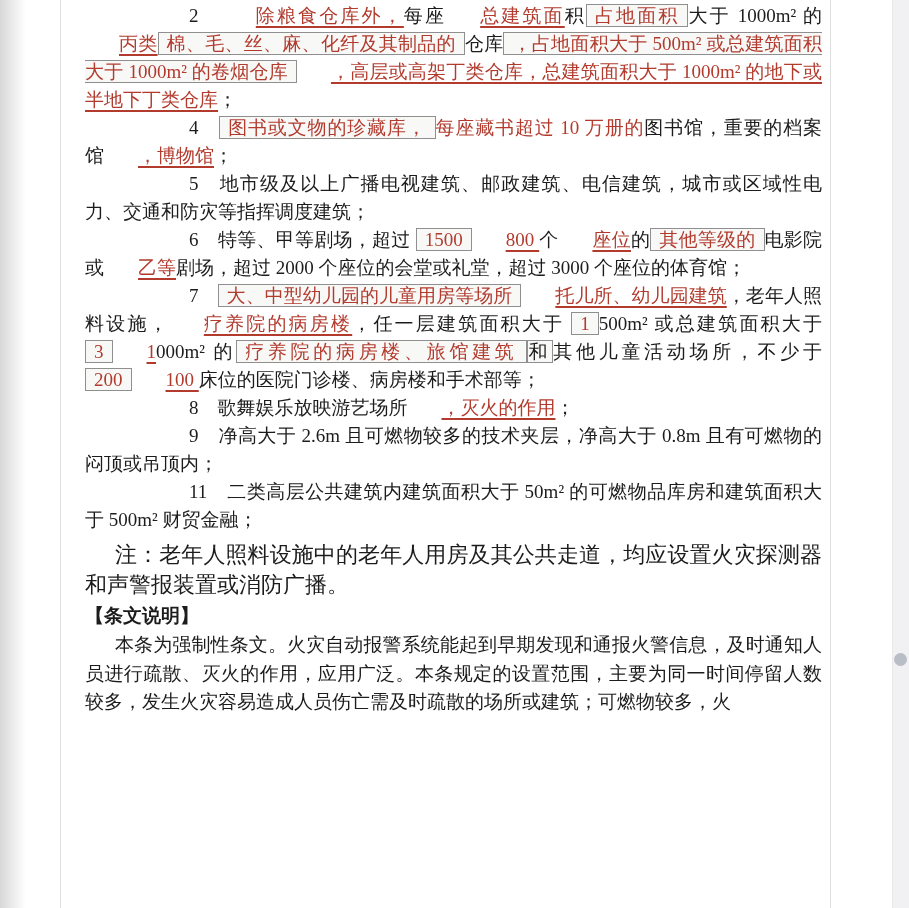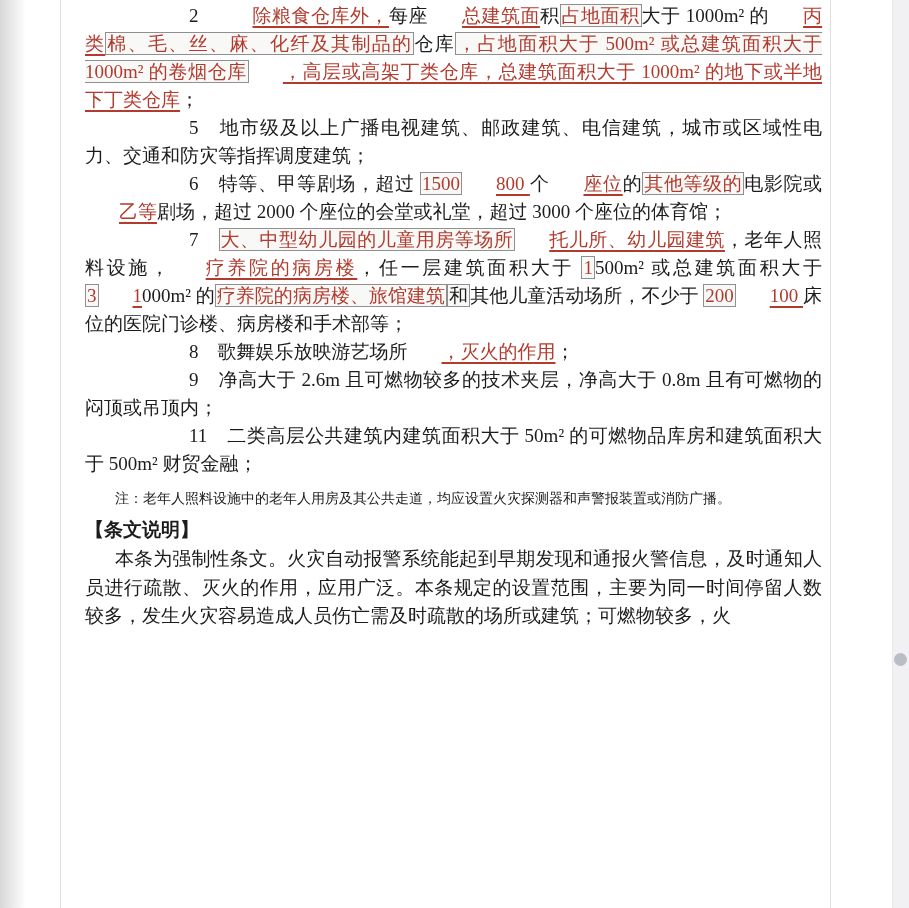--- a/index.html
+++ b/index.html
@@ -25,48 +25,49 @@
     position:absolute; right:2px; top:653px; width:13px; height:13px;
     border-radius:50%; background:#b9bdc5;
   }
   .content {
     position:absolute; left:85px; top:2px; width:737px;
     color:var(--ink); font-size:19px; line-height:28px;
     text-align:justify;
   }
   p.para { margin:0; padding:0; }
   p.item { text-indent:104px; }
-  p.note { font-size:14px; line-height:30px; text-indent:30px; margin-top:6px; }
+  p.note { font-size:22px; line-height:30px; text-indent:30px; margin-top:6px; }
   p.heading { font-weight:bold; line-height:31px; text-indent:0; }
   p.expl { text-indent:30px; line-height:28.5px; }
   .s-n, .s-num { color:var(--ink); }
   .s-ins {
     color:var(--red);
     text-decoration:underline; text-decoration-thickness:1.5px; text-underline-offset:4px;padding-left:34px;
   }
   .s-red { color:var(--red); }
   .s-del {
     color:var(--red); border:1px solid var(--boxborder);
-    background:#f8f8f7; padding:0 1px;
+    background:#f8f8f7; padding:0 8px;
   }
   .s-delk {
     color:var(--ink); border:1px solid var(--boxborder);
     background:#f8f8f7; padding:0 1px;
   }
 </style>
 </head>
 <body>
 
 <div class="viewer">
   <div class="edge-shadow"></div>
   <div class="pageline left"></div>
   <div class="pageline right"></div>
 
   <div class="content">
       <p class="para item"><span class="s-num">2　</span><span class="s-ins">除粮食仓库外，</span><span class="s-n">每座</span><span class="s-ins">总建筑面</span><span class="s-n">积</span><span class="s-del">占地面积</span><span class="s-n">大于 1000m² 的</span><span class="s-ins">丙类</span><span class="s-del">棉、毛、丝、麻、化纤及其制品的</span><span class="s-n">仓库</span><span class="s-del">，占地面积大于 500m² 或总建筑面积大于 1000m² 的卷烟仓库</span><span class="s-ins">，高层或高架丁类仓库，总建筑面积大于 1000m² 的地下或半地下丁类仓库</span><span class="s-n">；</span></p>
+      <p class="para item"><span class="s-num">4　</span><span class="s-del">图书或文物的珍藏库，</span><span class="s-red">每座藏书超过 10 万册的</span><span class="s-n">图书馆，重要的档案馆</span><span class="s-ins">，博物馆</span><span class="s-n">；</span></p>
       <p class="para item"><span class="s-num">5　</span><span class="s-n">地市级及以上广播电视建筑、邮政建筑、电信建筑，城市或区域性电力、交通和防灾等指挥调度建筑；</span></p>
       <p class="para item"><span class="s-num">6　</span><span class="s-n">特等、甲等剧场，超过 </span><span class="s-del">1500</span><span class="s-ins">800 </span><span class="s-n">个</span><span class="s-ins">座位</span><span class="s-n">的</span><span class="s-del">其他等级的</span><span class="s-n">电影院或</span><span class="s-ins">乙等</span><span class="s-n">剧场，超过 2000 个座位的会堂或礼堂，超过 3000 个座位的体育馆；</span></p>
       <p class="para item"><span class="s-num">7　</span><span class="s-del">大、中型幼儿园的儿童用房等场所</span><span class="s-ins">托儿所、幼儿园建筑</span><span class="s-n">，老年人照料设施，</span><span class="s-ins">疗养院的病房楼</span><span class="s-n">，任一层建筑面积大于 </span><span class="s-del">1</span><span class="s-n">500m² 或总建筑面积大于 </span><span class="s-del">3</span><span class="s-ins">1</span><span class="s-n">000m² 的</span><span class="s-del">疗养院的病房楼、旅馆建筑</span><span class="s-delk">和</span><span class="s-n">其他儿童活动场所，不少于 </span><span class="s-del">200</span><span class="s-ins">100 </span><span class="s-n">床位的医院门诊楼、病房楼和手术部等；</span></p>
       <p class="para item"><span class="s-num">8　</span><span class="s-n">歌舞娱乐放映游艺场所</span><span class="s-ins">，灭火的作用</span><span class="s-n">；</span></p>
       <p class="para item"><span class="s-num">9　</span><span class="s-n">净高大于 2.6m 且可燃物较多的技术夹层，净高大于 0.8m 且有可燃物的闷顶或吊顶内；</span></p>
       <p class="para item"><span class="s-num">11　</span><span class="s-n">二类高层公共建筑内建筑面积大于 50m² 的可燃物品库房和建筑面积大于 500m² 财贸金融；</span></p>
       <p class="para note"><span class="s-n">注：老年人照料设施中的老年人用房及其公共走道，均应设置火灾探测器和声警报装置或消防广播。</span></p>
       <p class="para heading"><span class="s-n">【条文说明】</span></p>
       <p class="para expl"><span class="s-n">本条为强制性条文。火灾自动报警系统能起到早期发现和通报火警信息，及时通知人员进行疏散、灭火的作用，应用广泛。本条规定的设置范围，主要为同一时间停留人数较多，发生火灾容易造成人员伤亡需及时疏散的场所或建筑；可燃物较多，火</span></p>
     </div>

